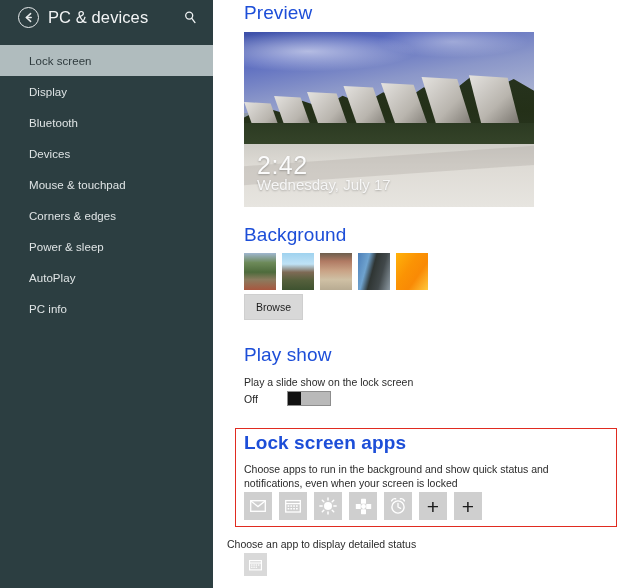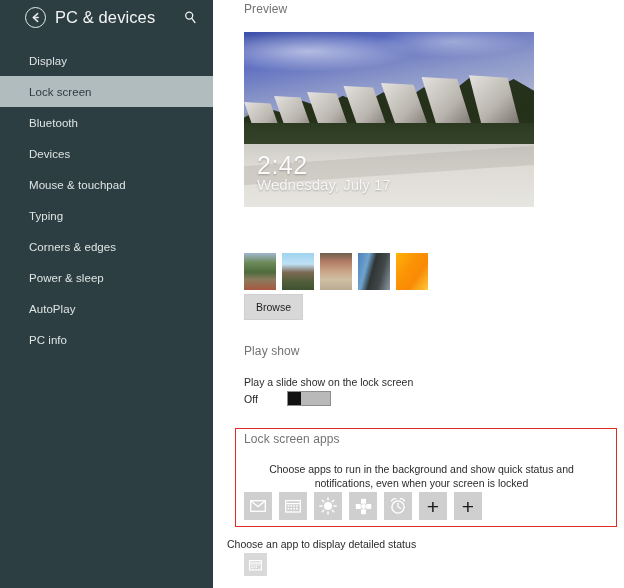--- a/index.html
+++ b/index.html
@@ -14,21 +14,21 @@
   
   .sidebar {
     position: absolute; left: 0; top: 0;
     width: 213px; height: 588px;
     background: #2c3e41;
   }
   .side-header {
     position: relative;
     height: 34px;
     display: flex; align-items: center;
-    padding-left: 25px;
+    padding-left: 18px;
   }
   .back-btn {
     width: 21px; height: 21px; border-radius: 50%;
     border: 1.6px solid #e9eced;
     display: flex; align-items: center; justify-content: center;
     flex: 0 0 auto;
     cursor: pointer;
   }
   .back-btn svg { display: block; }
   .side-title {
@@ -61,22 +61,22 @@
     color: #2f3b3e;
   }
 
   
   .content {
     position: absolute; left: 213px; top: 0;
     width: 411px; height: 588px;
     background: #ffffff;
   }
   .h2 {
-    color: #737373;
-    font-size: 12px;
+    color: #1d4ed8;
+    font-size: 19px;
     font-weight: 400;
     letter-spacing: 0.1px;
   }
   .body-text {
     color: #2b2b2b;
     font-size: 10.5px;
     line-height: 13.5px;
   }
 
   
@@ -176,22 +176,22 @@
     width: 13px; height: 100%;
     background: #111111;
   }
 
   
   .highlight-box {
     position: absolute; left: 22px; top: 428px;
     width: 382px; height: 99px;
     border: 1.5px solid #e02b20;
   }
-  .sec-apps-title { position: absolute; left: 31px; top: 432px; }
-  .apps-desc { position: absolute; left: 31px; top: 463px; width: 355px; text-align: center; }
+  .sec-apps-title { position: absolute; left: 31px; top: 432px; font-weight: bold; }
+  .apps-desc { position: absolute; left: 31px; top: 463px; width: 355px; }
   .app-tiles { position: absolute; left: 31px; top: 492px; display: flex; gap: 7px; }
   .tile {
     width: 28px; height: 28px;
     background: #cfcfcf;
     display: flex; align-items: center; justify-content: center;
     cursor: pointer;
   }
   .tile svg { display: block; }
   .tile.add {
     color: #1b1b1b;
@@ -227,37 +227,34 @@
       <div class="side-title">PC &amp; devices</div>
       <div class="search-btn">
         <svg width="15" height="15" viewBox="0 0 15 15" aria-hidden="true">
           <circle cx="6.2" cy="5.6" r="3.5" fill="none" stroke="#f0f3f4" stroke-width="1.3"></circle>
           <path d="M8.8 8.3 L12 12.6" stroke="#f0f3f4" stroke-width="1.3" stroke-linecap="round"></path>
         </svg>
       </div>
     </div>
 
     <div class="nav">
-      <div class="nav-item">
-        <span>Display</span>
-      </div>
       <div class="nav-item selected">
         <span>Lock screen</span>
       </div>
       <div class="nav-item">
+        <span>Display</span>
+      </div>
+      <div class="nav-item">
         <span>Bluetooth</span>
       </div>
       <div class="nav-item">
         <span>Devices</span>
       </div>
       <div class="nav-item">
         <span>Mouse &amp; touchpad</span>
-      </div>
-      <div class="nav-item">
-        <span>Typing</span>
       </div>
       <div class="nav-item">
         <span>Corners &amp; edges</span>
       </div>
       <div class="nav-item">
         <span>Power &amp; sleep</span>
       </div>
       <div class="nav-item">
         <span>AutoPlay</span>
       </div>
@@ -282,20 +279,21 @@
         <span style="left:53%; top:12%; width:11%; height:66%; transform: skewX(22deg) rotate(3deg);"></span>
         <span style="left:67%; top:4%;  width:12%; height:72%; transform: skewX(20deg) rotate(3deg);"></span>
         <span style="left:82%; top:2%;  width:13%; height:70%; transform: skewX(18deg) rotate(4deg);"></span>
       </div>
       <div class="pv-trees"></div>
       <div class="pv-snow"></div>
       <div class="pv-clock">2:42</div>
       <div class="pv-date">Wednesday, July 17</div>
     </div>
 
+    <div class="h2 sec-bg-title">Background</div>
 
     <div class="thumbs">
       <div class="thumb" style="background:linear-gradient(180deg,#9fb6cf 0%,#6d8a59 26%,#4e6b3c 52%,#8b7b5e 72%,#a8573f 100%);"></div>
       <div class="thumb" style="background:linear-gradient(180deg,#9fd2ef 0%,#bfe2f5 30%,#7e6a55 52%,#55603c 74%,#3e5230 100%);"></div>
       <div class="thumb" style="background:linear-gradient(180deg,#6d5f4e 0%,#b07a63 22%,#c9a386 48%,#cfc0a4 72%,#b8ab92 100%);"></div>
       <div class="thumb" style="background:linear-gradient(105deg,#4d7fb8 0%,#6fa3cf 28%,#2f3533 46%,#41484a 70%,#8d9aa3 100%);"></div>
       <div class="thumb" style="background:linear-gradient(125deg,#ffb20a 0%,#fb9304 40%,#f98a05 65%,#ffc83c 100%);"></div>
     </div>
 
     <div class="browse-btn">Browse</div>

